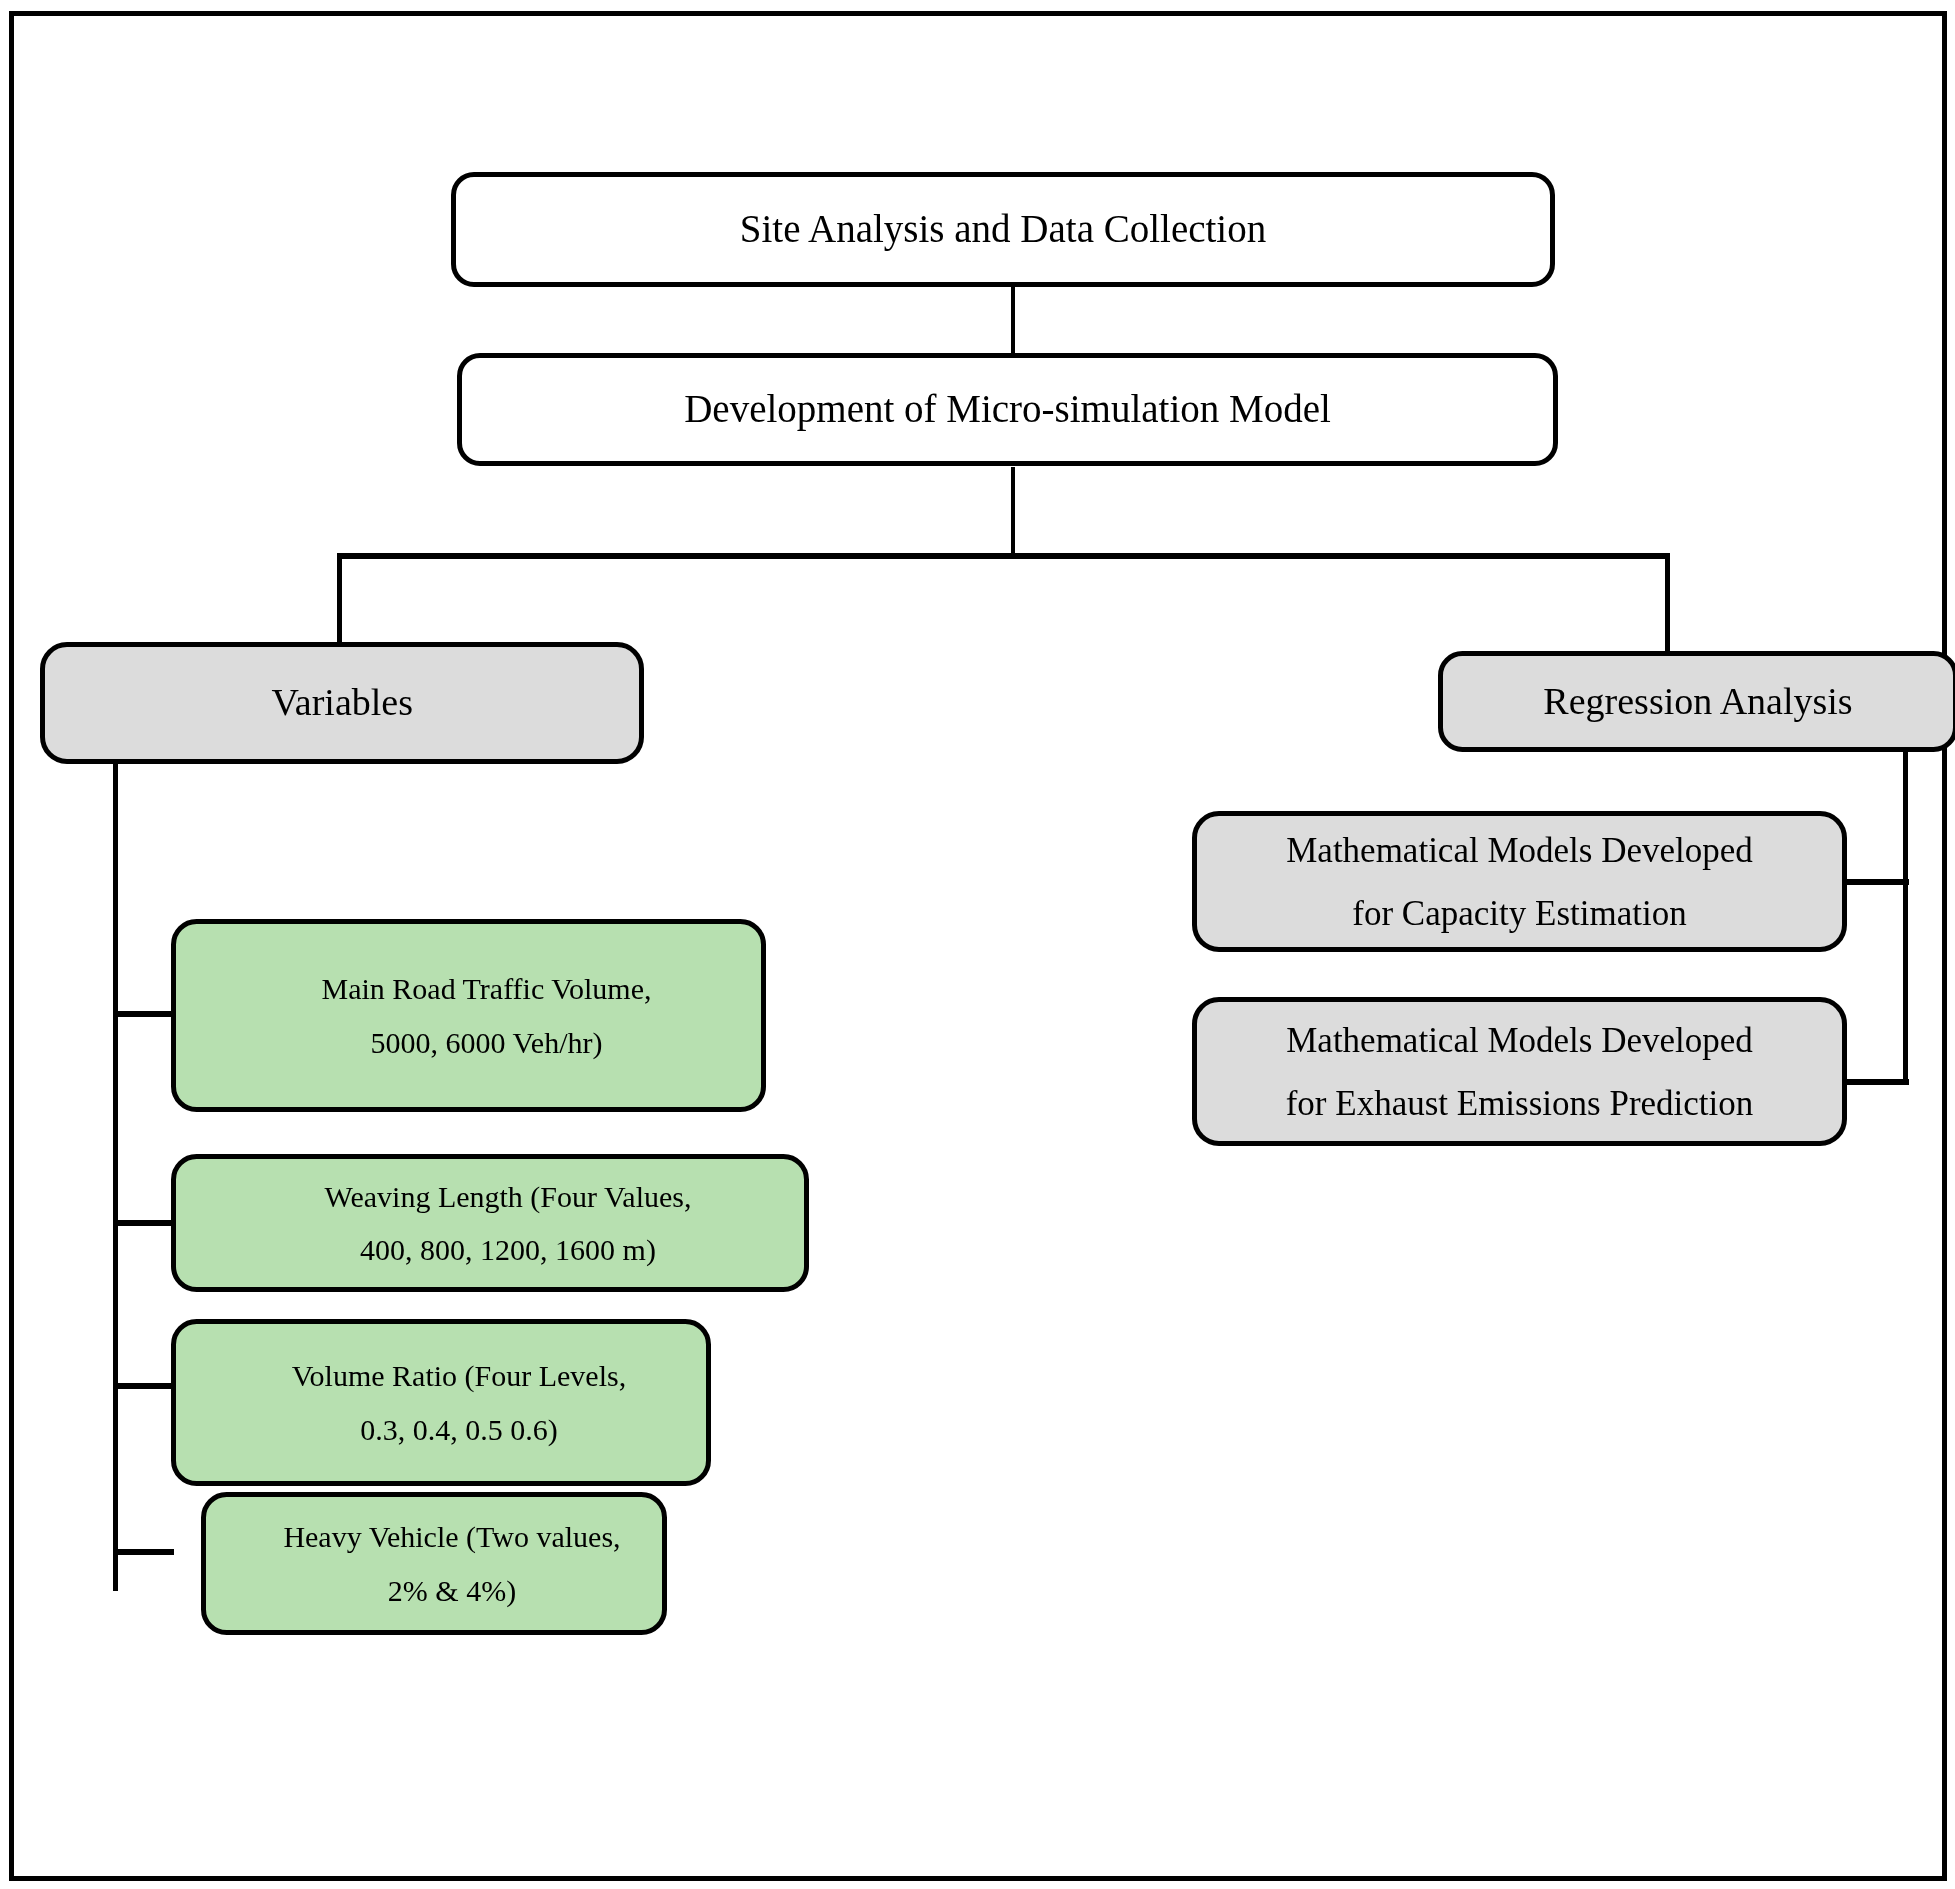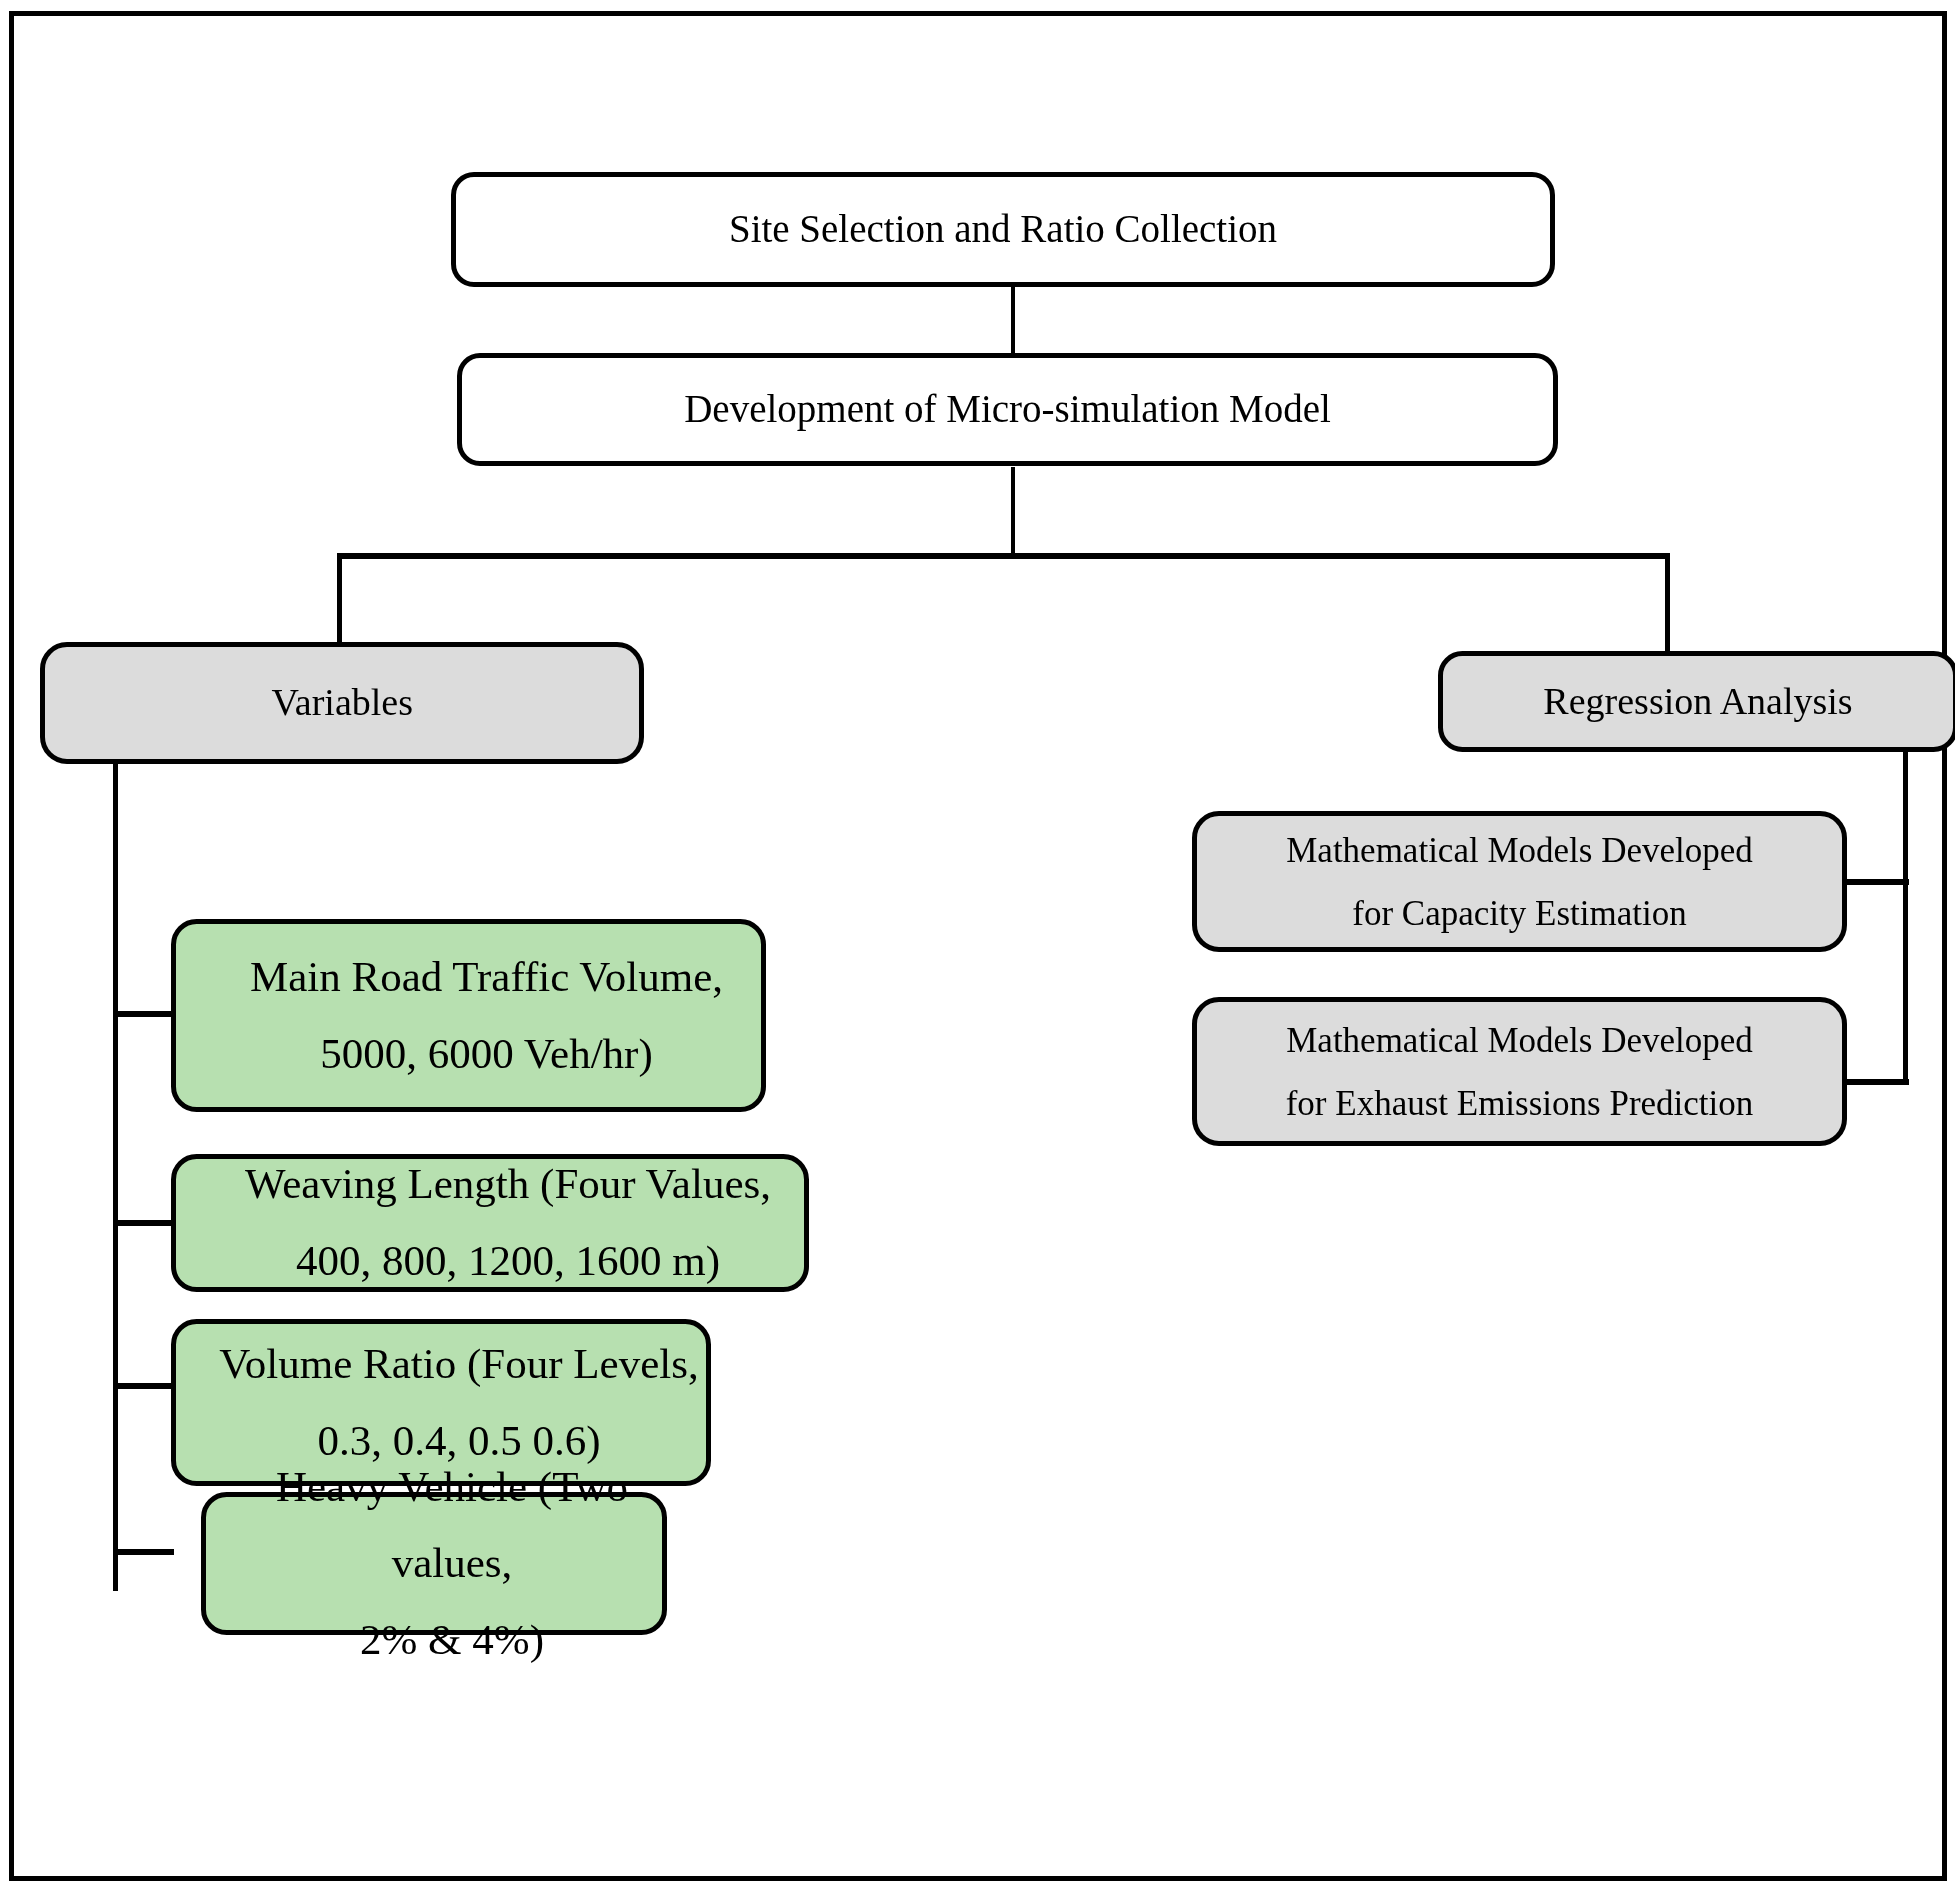--- a/index.html
+++ b/index.html
@@ -45,21 +45,21 @@
   }
   .white { background: var(--color-box-white, #ffffff); }
   .gray  { background: var(--color-box-gray, #dcdcdc); margin-left: 22px; }
   .green { background: var(--color-box-green, #b7e0b0); border-radius: 25.6px; }
   .vline, .hline {
     position: absolute;
     background: var(--color-line, #000000);
   }
   .f-title { font-size: 39px; }
   .f-branch { font-size: 38px; }
-  .f-leaf { font-size: 43px; line-height: 1.78; padding-left: 36px; }
+  .f-leaf { font-size: 30px; line-height: 1.78; padding-left: 36px; }
   .f-model { font-size: 35px; line-height: 1.8; }
 </style>
 </head>
 <body>
 
 <div class="canvas">
 
   <div class="outer-border"></div>
 
   <div class="vline" style="left:1011px; top:284px; width:4.3px; height:71px;"></div>
@@ -72,21 +72,21 @@
   <div class="hline" style="left:113px; top:1011px; width:61px; height:5.5px;"></div>
   <div class="hline" style="left:113px; top:1220px; width:61px; height:5.5px;"></div>
   <div class="hline" style="left:113px; top:1383px; width:61px; height:5.5px;"></div>
   <div class="hline" style="left:113px; top:1549px; width:61px; height:5.5px;"></div>
 
   <div class="vline" style="left:1903px; top:752px; width:4.9px; height:332px;"></div>
   <div class="hline" style="left:1824px; top:879px; width:85px; height:5.5px;"></div>
   <div class="hline" style="left:1824px; top:1079px; width:85px; height:5.5px;"></div>
 
   <div class="node white f-title" style="left:451px; top:172px; width:1104px; height:115px;">
-    <span>Site Selection and Ratio Collection</span>
+    <span>Site Analysis and Data Collection</span>
   </div>
 
   <div class="node white f-title" style="left:457px; top:353px; width:1101px; height:113px;">
     <span>Development of Micro-simulation Model</span>
   </div>
 
   <div class="node gray f-branch" style="left:18.3px; top:642px; width:604px; height:122px; border-radius:27px;">
     <span>Variables</span>
   </div>
 

